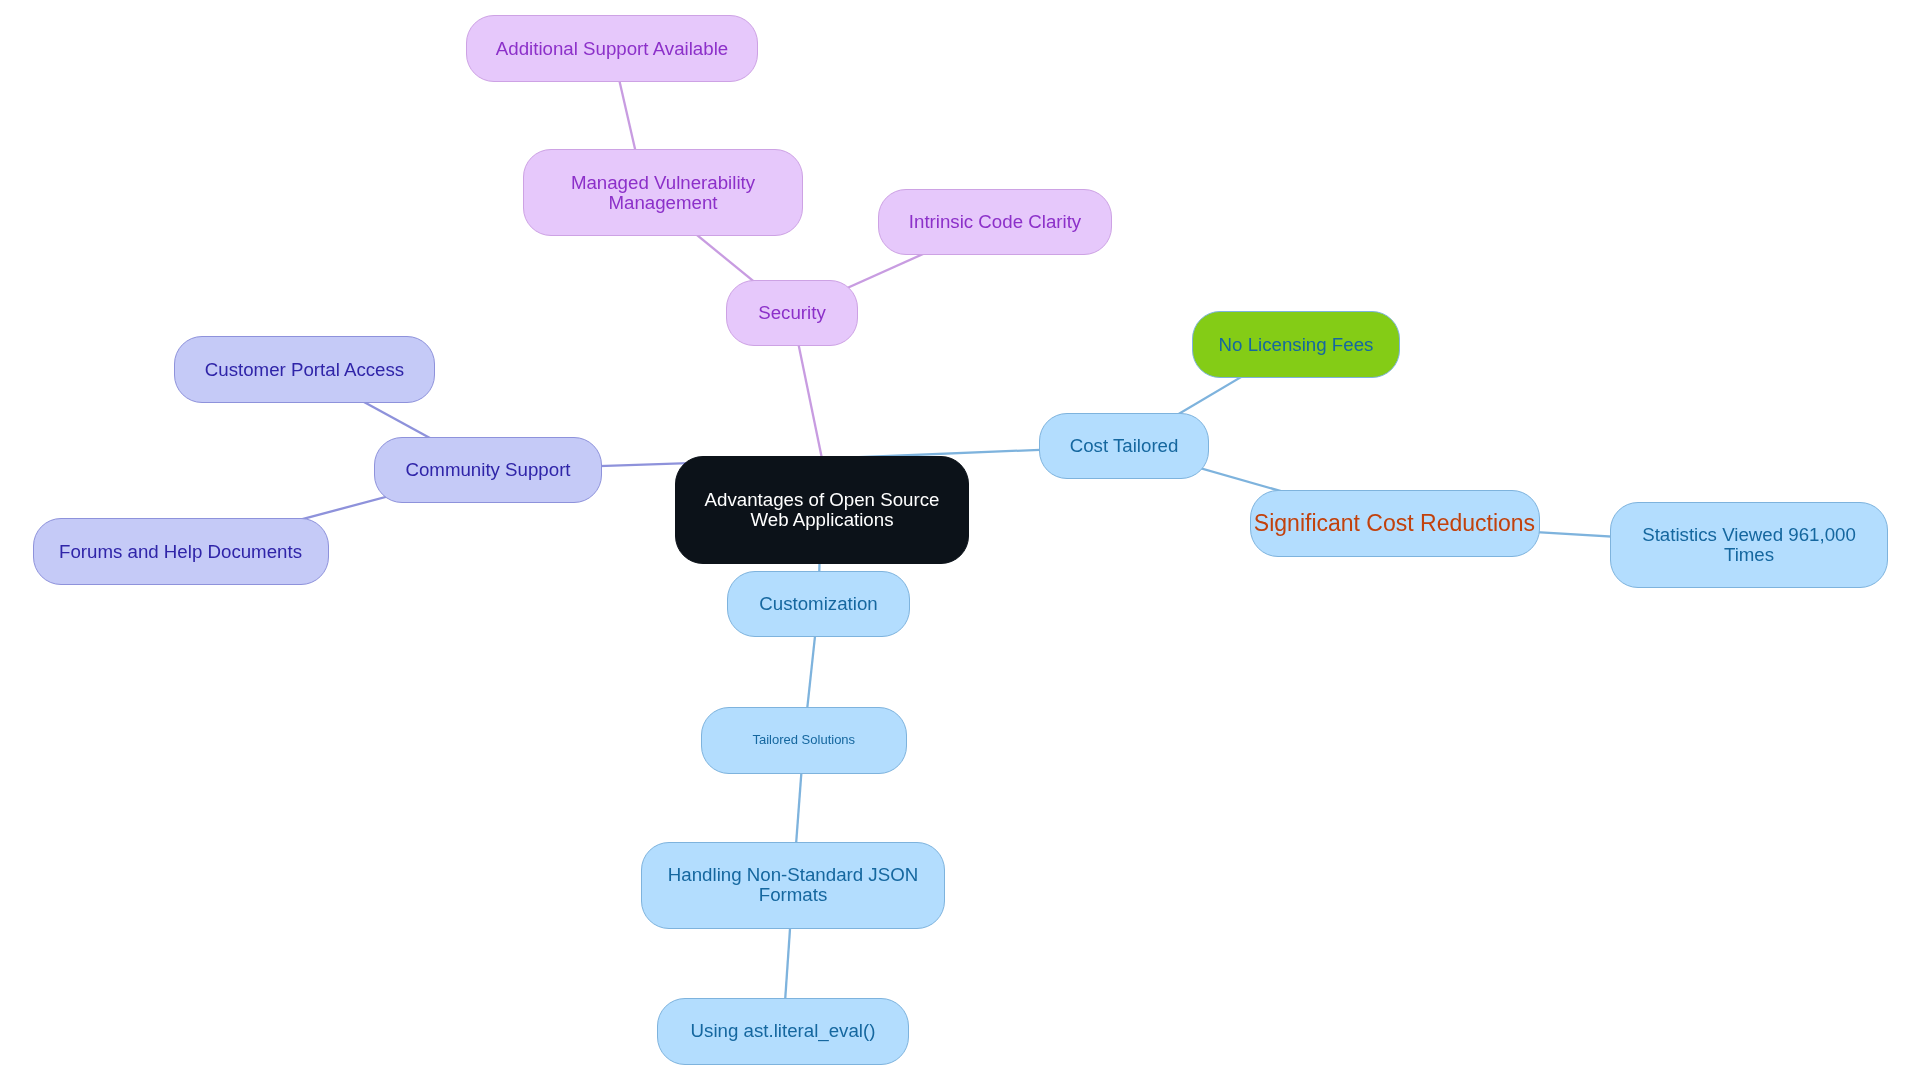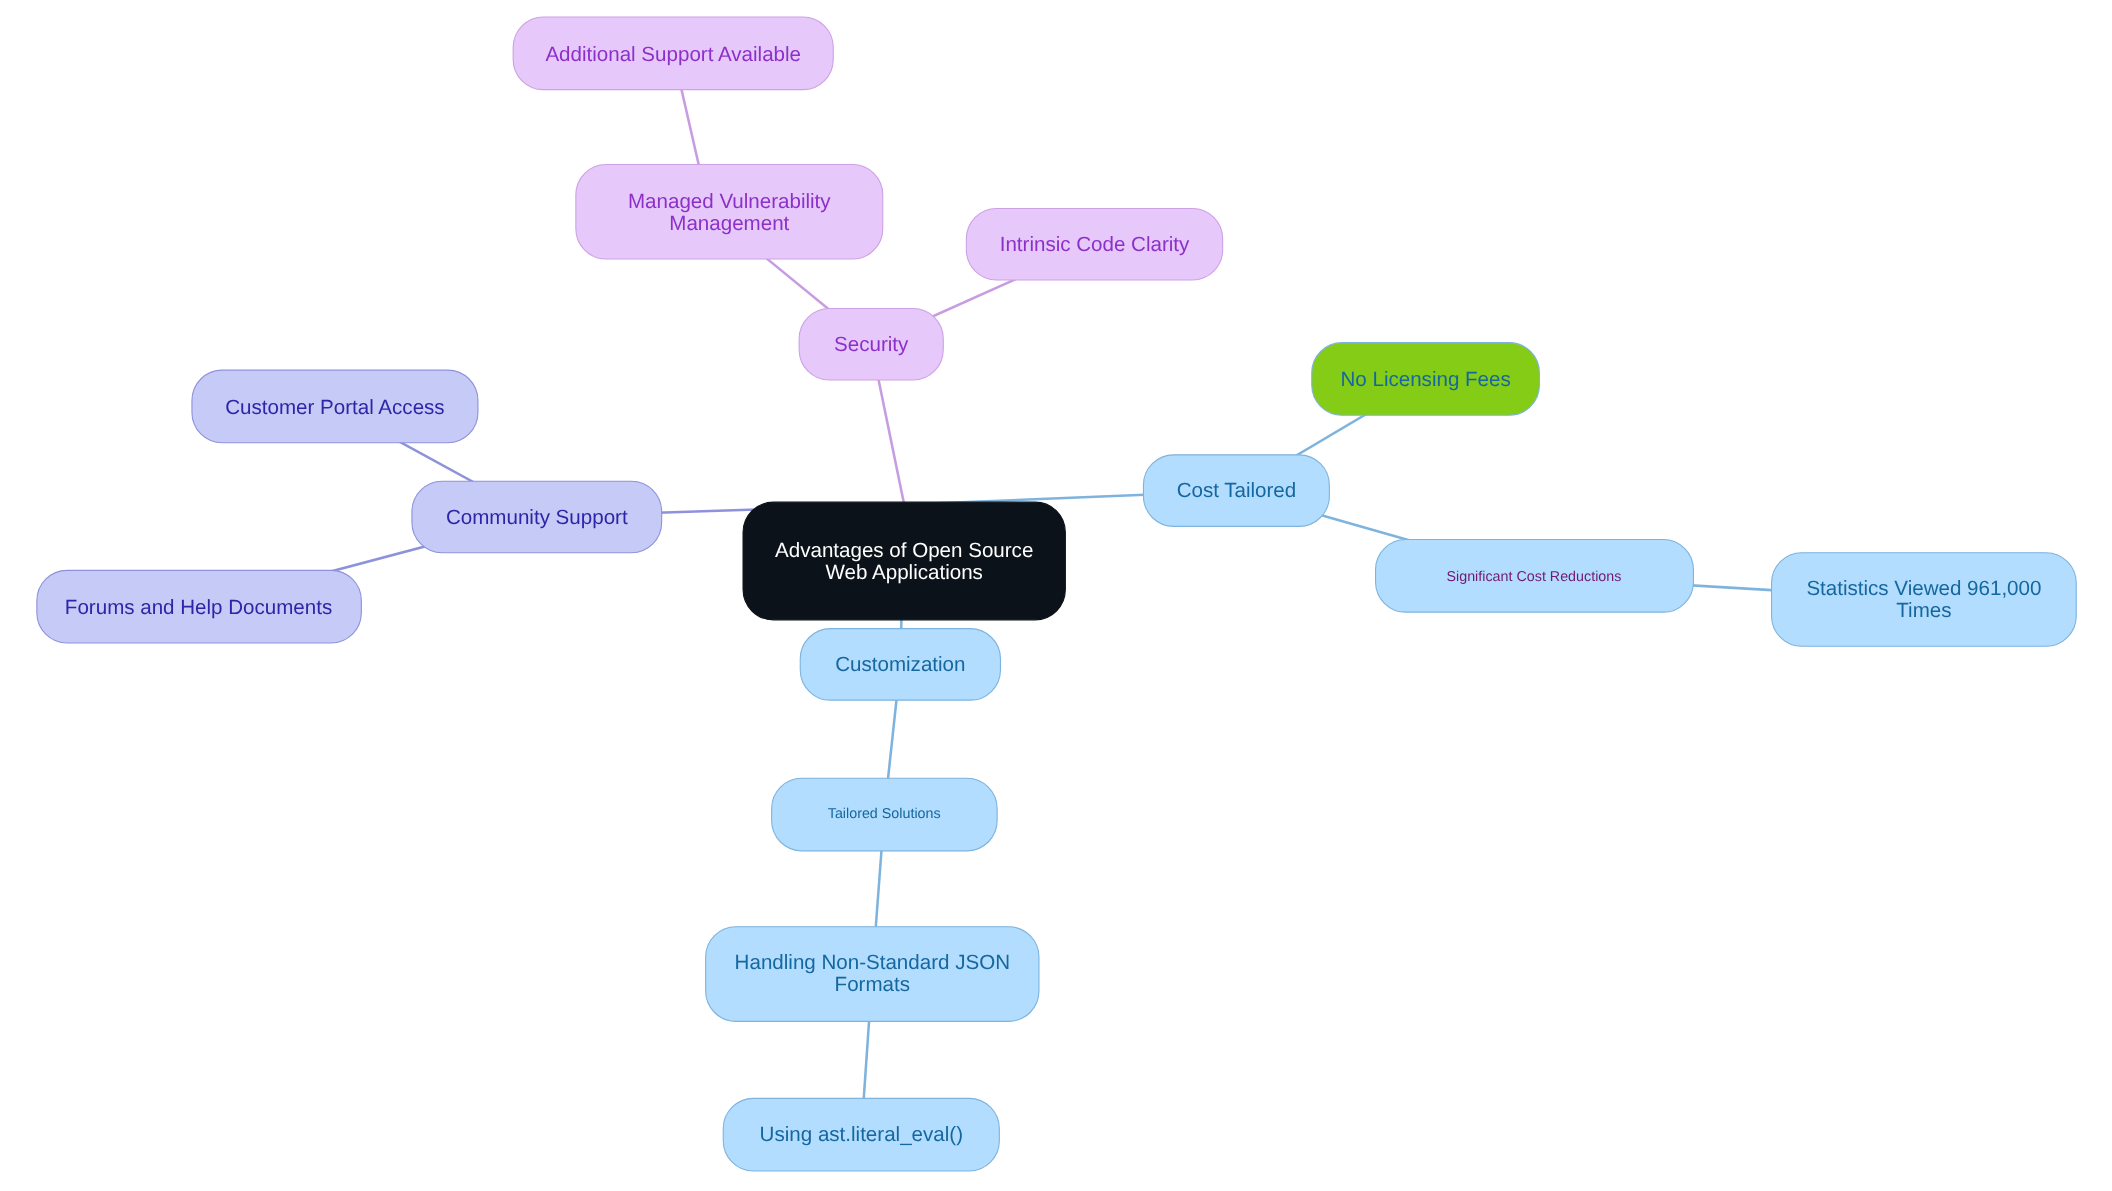--- a/index.html
+++ b/index.html
@@ -47,21 +47,21 @@
   <div class="node blue" style="left: 1039.3px; top: 413.2px; width: 169.5px; height: 66.3px; border-radius: 28px; background: rgb(179, 221, 254); border-color: rgb(126, 179, 221); color: rgb(21, 103, 159); font-size: 18.7px;">
     <div class="label">
       <span class="line">Cost Tailored</span>
     </div>
   </div>
   <div class="node blue" style="left: 1192px; top: 311px; width: 208px; height: 67px; border-radius: 28px; background: #84cc16; border-color: rgb(126, 179, 221); color: rgb(21, 103, 159); font-size: 18.7px;">
     <div class="label">
       <span class="line">No Licensing Fees</span>
     </div>
   </div>
-  <div class="node blue" style="left: 1249.5px; top: 490.3px; width: 290px; height: 66.5px; border-radius: 28px; background: rgb(179, 221, 254); border-color: rgb(126, 179, 221); color: #701a75; font-size: 13px;">
+  <div class="node blue" style="left: 1249.5px; top: 490.3px; width: 290px; height: 66.5px; border-radius: 28px; background: rgb(179, 221, 254); border-color: rgb(126, 179, 221); color: #c2410c; font-size: 23px;">
     <div class="label">
       <span class="line">Significant Cost Reductions</span>
     </div>
   </div>
   <div class="node blue" style="left: 1610px; top: 501.5px; width: 278px; height: 86.5px; border-radius: 28px; background: rgb(179, 221, 254); border-color: rgb(126, 179, 221); color: rgb(21, 103, 159); font-size: 18.7px;">
     <div class="label">
       <span class="line">Statistics Viewed 961,000</span>
       <span class="line">Times</span>
     </div>
   </div>

